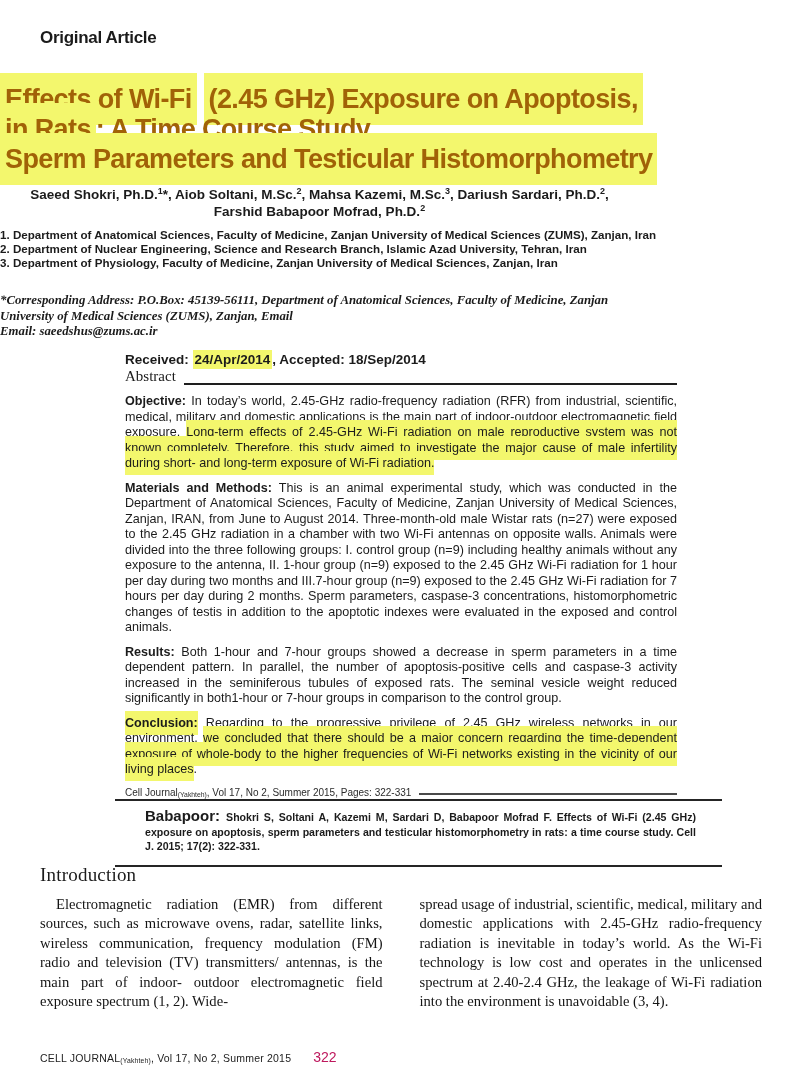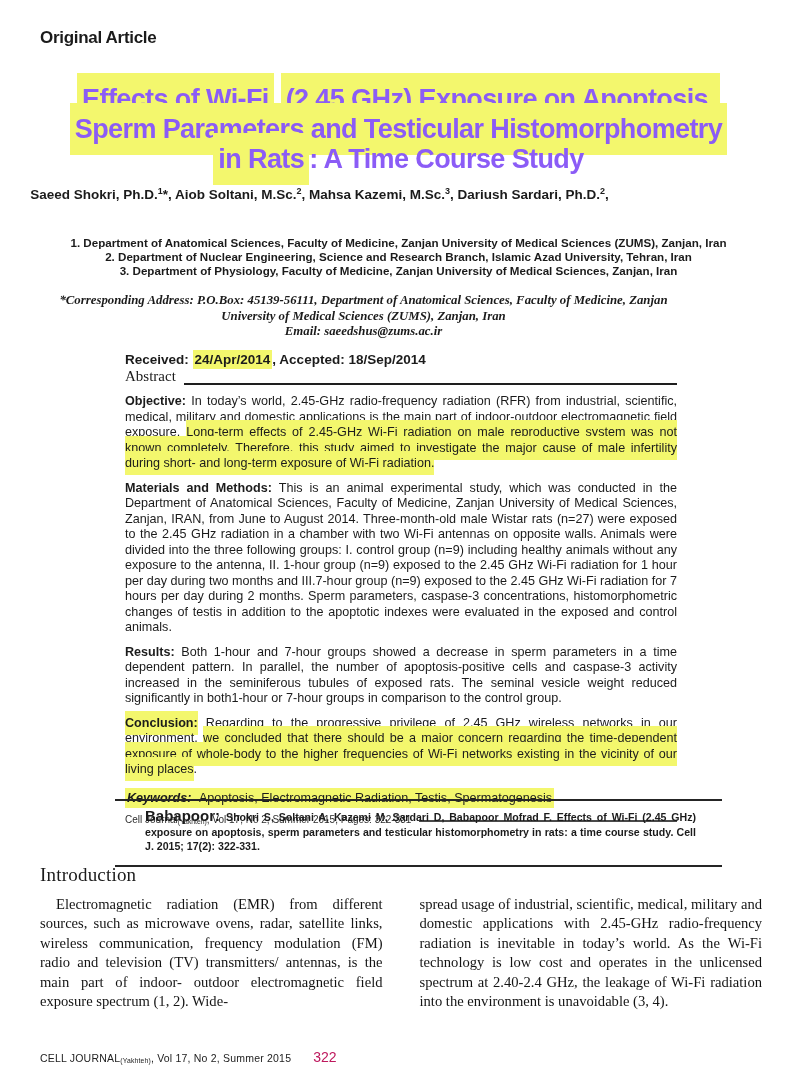--- a/index.html
+++ b/index.html
@@ -7,35 +7,35 @@
   html,body { background:#ffffff; }
   body {
     width:797px; height:1086px; position:relative; overflow:hidden;
     font-family:"Liberation Sans", sans-serif; color:var(--ink);
   }
   .kicker {
     position:absolute; top:28px; left:40px;
     font-size:17px; font-weight:bold; letter-spacing:-0.3px;
   }
   .title-block {
-    position:absolute; top:84px; left:0; width:797px; text-align:center;
-    font-weight:bold; font-size:27px; line-height:30px; letter-spacing:-0.6px; color:#8b5cf6;
+    position:absolute; top:84px; left:0; width:797px; 
+    font-weight:bold; font-size:27px; line-height:30px; letter-spacing:-0.6px; color:#a16207;
   }
   .title-block .hl { background:var(--hl); padding:11px 5px; }
   .authors {
     position:absolute; top:186px; left:0; width:639px; text-align:center;
     font-weight:bold; font-size:13.5px; line-height:17px;
   }
   sup { font-size:9px; vertical-align:super; line-height:0; }
   .affiliations {
-    position:absolute; top:236px; left:0; width:797px; text-align:center;
+    position:absolute; top:228px; left:0; width:797px; 
     font-weight:bold; font-size:11.6px; line-height:13.8px;
   }
   .corresponding {
-    position:absolute; top:293px; left:0; width:727px; text-align:center;
+    position:absolute; top:293px; left:0; width:727px; text-align:left;
     font-family:"Liberation Serif", serif; font-style:italic; font-weight:bold;
     font-size:12.8px; line-height:15.5px;
   }
   .abstract-block { position:absolute; top:352px; left:125px; width:552px; }
   .received { font-weight:bold; font-size:13.5px; }
   .received .hl { background:var(--hl); padding:2px 2px;margin-top:32px; }
   .abstract-head { display:flex; align-items:flex-end; margin-top:1px; }
   .abstract-head .label { font-family:"Liberation Serif", serif; font-size:15px; }
   .abstract-head .rule { flex:1; height:1.6px; background:#1e1e1e; margin-left:8px; margin-top:3px; }
   .para { font-size:12.6px; line-height:15.5px; text-align:justify; margin-top:9px; }
@@ -69,54 +69,54 @@
   .page-footer .jtxt { font-size:10.5px; color:#222; letter-spacing:0.2px; }
   .page-footer .pnum { font-size:14px; margin-left:22px; color:#be185d; }
 </style>
 </head>
 <body>
 
 <div class="kicker">Original Article</div>
 
 <div class="title-block">
   <div><span class="hl">Effects of Wi-Fi</span><span> </span><span class="hl">(2.45 GHz) Exposure on Apoptosis,</span></div>
+  <div><span class="hl">in Rats</span><span>: A Time Course Study</span></div>
   <div><span class="hl">Sperm Parameters and Testicular Histomorphometry</span></div>
-  <div><span class="hl">in Rats</span><span>: A Time Course Study</span></div>
 </div>
 
 <div class="authors">
   <div><span>Saeed Shokri, Ph.D.</span><sup>1</sup><span>*, Aiob Soltani, M.Sc.</span><sup>2</sup><span>, Mahsa Kazemi, M.Sc.</span><sup>3</sup><span>, Dariush Sardari, Ph.D.</span><sup>2</sup><span>,</span></div>
+  <div><span>Farshid Babapoor Mofrad, Ph.D.</span><sup>2</sup></div>
 </div>
 
 <div class="affiliations">
   <div>1. Department of Anatomical Sciences, Faculty of Medicine, Zanjan University of Medical Sciences (ZUMS), Zanjan, Iran</div>
   <div>2. Department of Nuclear Engineering, Science and Research Branch, Islamic Azad University, Tehran, Iran</div>
   <div>3. Department of Physiology, Faculty of Medicine, Zanjan University of Medical Sciences, Zanjan, Iran</div>
 </div>
 
 <div class="corresponding">
   <div>*Corresponding Address: P.O.Box: 45139-56111, Department of Anatomical Sciences, Faculty of Medicine, Zanjan</div>
-  <div>University of Medical Sciences (ZUMS), Zanjan, Iran</div>
+  <div>University of Medical Sciences (ZUMS), Zanjan, Email</div>
   <div>Email: saeedshus@zums.ac.ir</div>
 </div>
 
 <div class="abstract-block">
   <div class="received"><span>Received: </span><span class="hl">24/Apr/2014</span><span>, Accepted: 18/Sep/2014</span></div>
 
   <div class="abstract-head">
     <span class="label">Abstract</span>
     <span class="rule"></span>
   </div>
 
   <p class="para"><span class="b">Objective: </span><span>In today’s world, 2.45-GHz radio-frequency radiation (RFR) from industrial, scientific, medical, military and domestic applications is the main part of indoor-outdoor electromagnetic field exposure. </span><span class="hl">Long-term effects of 2.45-GHz Wi-Fi radiation on male reproductive system was not known completely. Therefore, this study aimed to investigate the major cause of male infertility during short- and long-term exposure of Wi-Fi radiation.</span></p>
   <p class="para"><span class="b">Materials and Methods: </span><span>This is an animal experimental study, which was conducted in the Department of Anatomical Sciences, Faculty of Medicine, Zanjan University of Medical Sciences, Zanjan, IRAN, from June to August 2014. Three-month-old male Wistar rats (n=27) were exposed to the 2.45 GHz radiation in a chamber with two Wi-Fi antennas on opposite walls. Animals were divided into the three following groups: I. control group (n=9) including healthy animals without any exposure to the antenna, II. 1-hour group (n=9) exposed to the 2.45 GHz Wi-Fi radiation for 1 hour per day during two months and III.7-hour group (n=9) exposed to the 2.45 GHz Wi-Fi radiation for 7 hours per day during 2 months. Sperm parameters, caspase-3 concentrations, histomorphometric changes of testis in addition to the apoptotic indexes were evaluated in the exposed and control animals.</span></p>
   <p class="para"><span class="b">Results: </span><span>Both 1-hour and 7-hour groups showed a decrease in sperm parameters in a time dependent pattern. In parallel, the number of apoptosis-positive cells and caspase-3 activity increased in the seminiferous tubules of exposed rats.  The seminal vesicle weight reduced significantly in both1-hour or 7-hour groups in comparison to the control group.</span></p>
   <p class="para"><span class="b hl">Conclusion:</span><span> Regarding to the progressive privilege of 2.45 GHz wireless networks in our environment, </span><span class="hl">we concluded that there should be a major concern regarding the time-dependent exposure of whole-body to the higher frequencies of Wi-Fi networks existing in the vicinity of our living places</span><span>.</span></p>
 
-  <p class="keywords"><span class="b i hl">Keywords: </span><span class="hl">Apoptosis, Electromagnetic Radiation, Testis, Spermatogenesis</span></p>
 
   <div class="journal-line">
     <span><span>Cell Journal</span><span class="tiny">(Yakhteh)</span><span>, Vol 17, No 2, Summer 2015, Pages: 322-331</span></span>
     <span class="rule"></span>
   </div>
 </div>
 
 <div class="citation-block"><span class="cit-label">Babapoor: </span><span>Shokri S, Soltani A, Kazemi M, Sardari D, Babapoor Mofrad F. Effects of Wi-Fi (2.45 GHz) exposure on apoptosis, sperm parameters and testicular histomorphometry in rats: a time course study. Cell J. 2015; 17(2): 322-331.</span></div>
 
 <div class="intro">

